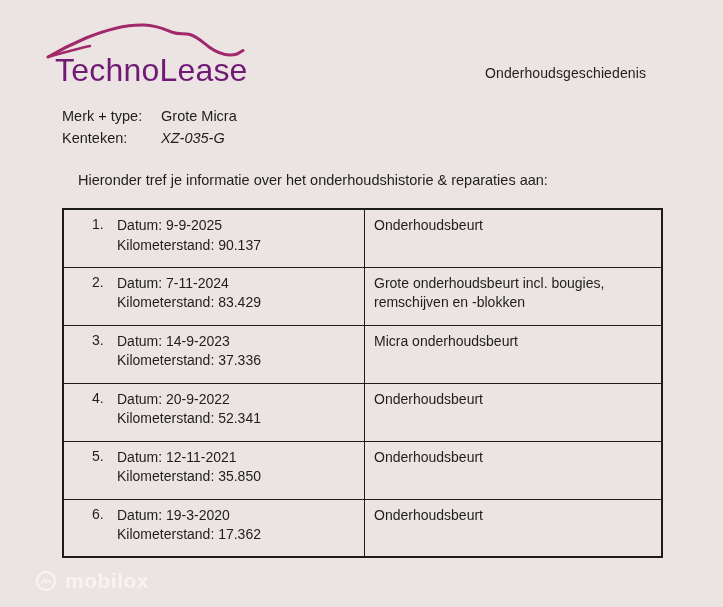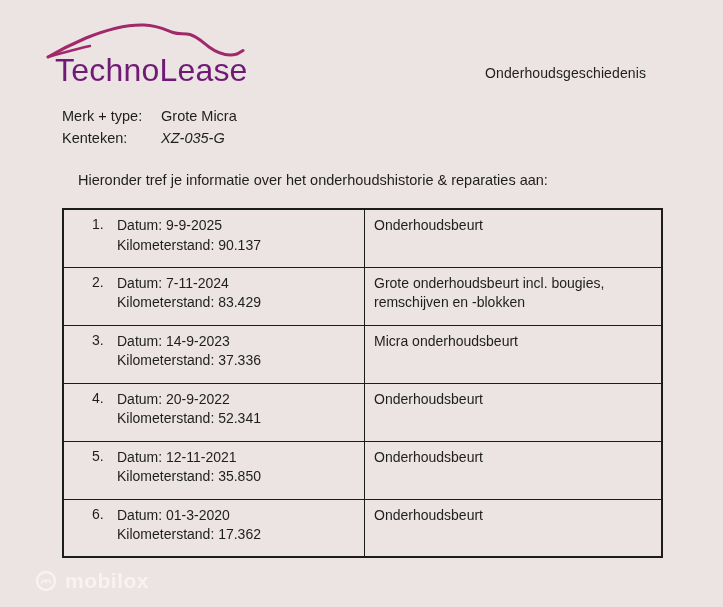--- a/index.html
+++ b/index.html
@@ -168,21 +168,21 @@
         </td>
         <td>
           <div class="cell-right">Onderhoudsbeurt</div>
         </td>
       </tr>
       <tr>
         <td class="col-left">
           <div class="cell-left">
             <span class="row-num">6.</span>
             <span class="row-lines">
-              <div>Datum: 01-3-2020</div>
+              <div>Datum: 19-3-2020</div>
               <div>Kilometerstand: 17.362</div>
             </span>
           </div>
         </td>
         <td>
           <div class="cell-right">Onderhoudsbeurt</div>
         </td>
       </tr>
     </tbody>
   </table>

